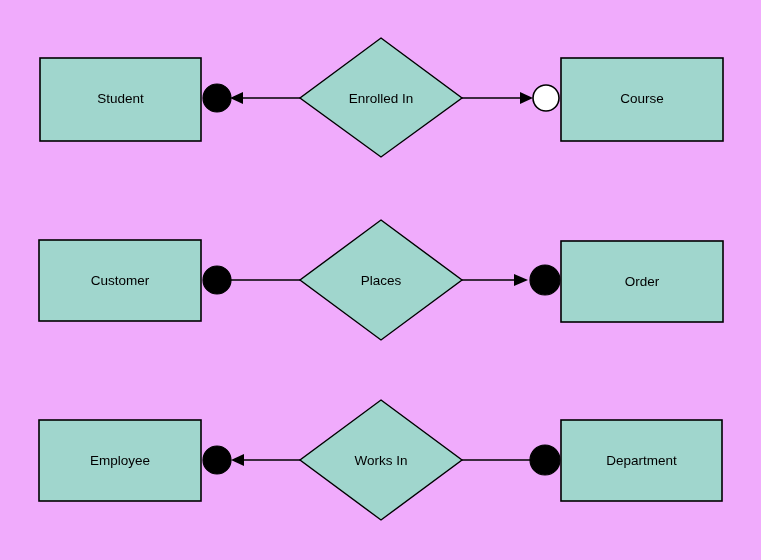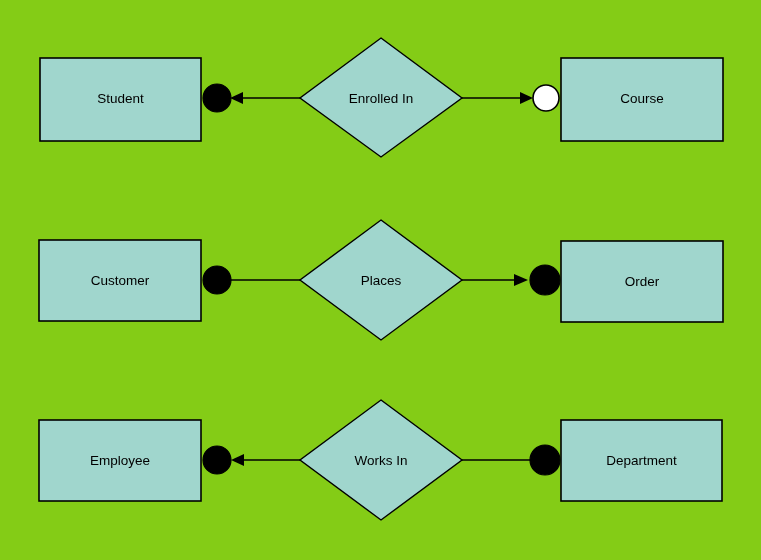--- a/index.html
+++ b/index.html
@@ -8,21 +8,21 @@
     padding: 0;
     background: #ffffff;
   }
   body {
     font-family: "Liberation Sans", sans-serif;
   }
   #canvas {
     position: relative;
     width: 761px;
     height: 560px;
-    background: #84cc16;
+    background: #f0abfc;
     overflow: hidden;
   }
   #er-svg {
     position: absolute;
     top: 0;
     left: 0;
     width: 761px;
     height: 560px;
     display: block;
   }

